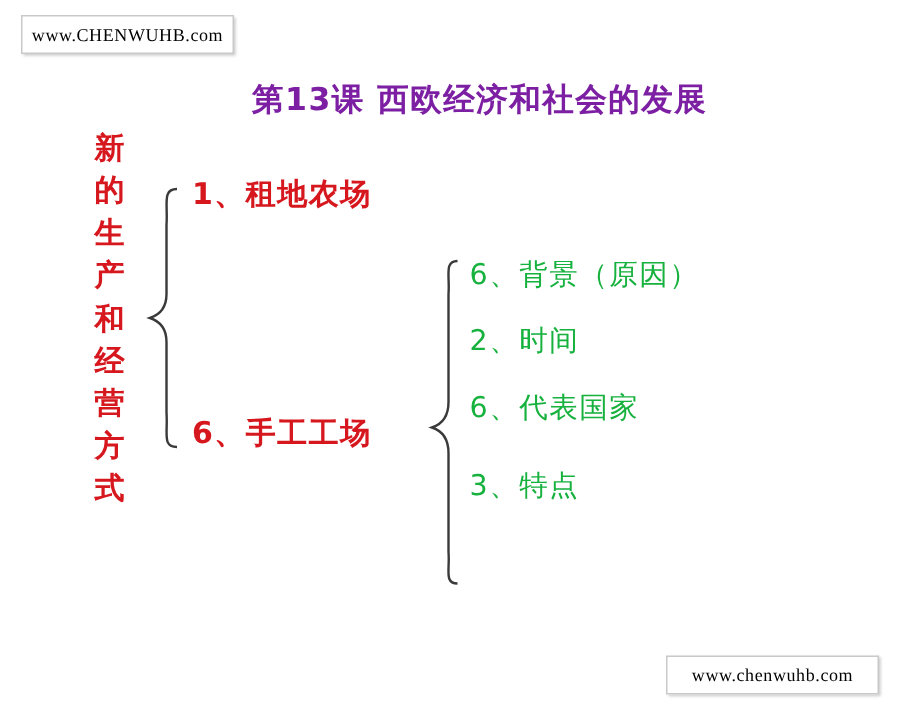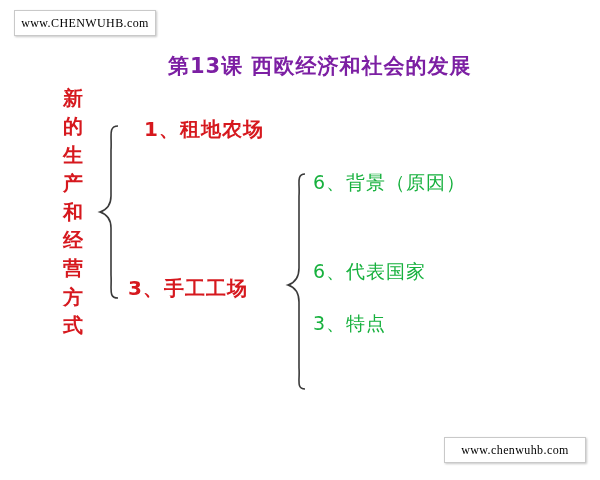--- a/index.html
+++ b/index.html
@@ -80,21 +80,21 @@
 
   
   .l1 {
     position: absolute;
     font-size: 20px;
     font-weight: bold;
     color: #d6181e;
     white-space: nowrap;
     letter-spacing: 1px;
   }
-  .l1-a { left: 128px; top: 116px; margin-left: 16px; }
+  .l1-a { left: 128px; top: 116px; }
   .l1-b { left: 128px; top: 275px; }
 
   
   .l2 {
     position: absolute;
     left: 313px;
     font-size: 19px;
     color: #17b13e;
     white-space: nowrap;
     letter-spacing: 1px;
@@ -144,19 +144,20 @@
     <span>生</span>
     <span>产</span>
     <span>和</span>
     <span>经</span>
     <span>营</span>
     <span>方</span>
     <span>式</span>
   </div>
 
   <div class="l1 l1-a">1、租地农场</div>
-  <div class="l1 l1-b">3、手工工场</div>
+  <div class="l1 l1-b">6、手工工场</div>
 
   <div class="l2 l2-0">6、背景（原因）</div>
+  <div class="l2 l2-1">2、时间</div>
   <div class="l2 l2-2">6、代表国家</div>
   <div class="l2 l2-3">3、特点</div>
 
 </div>
 
 </body></html>

